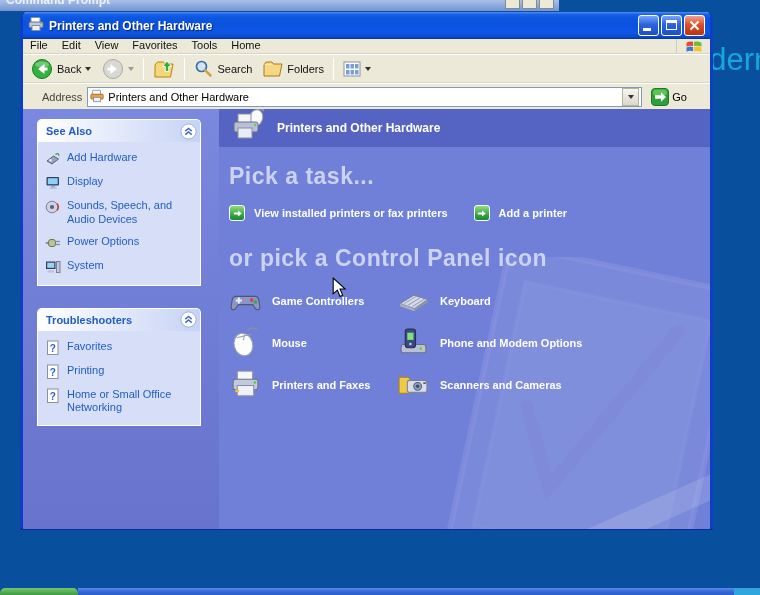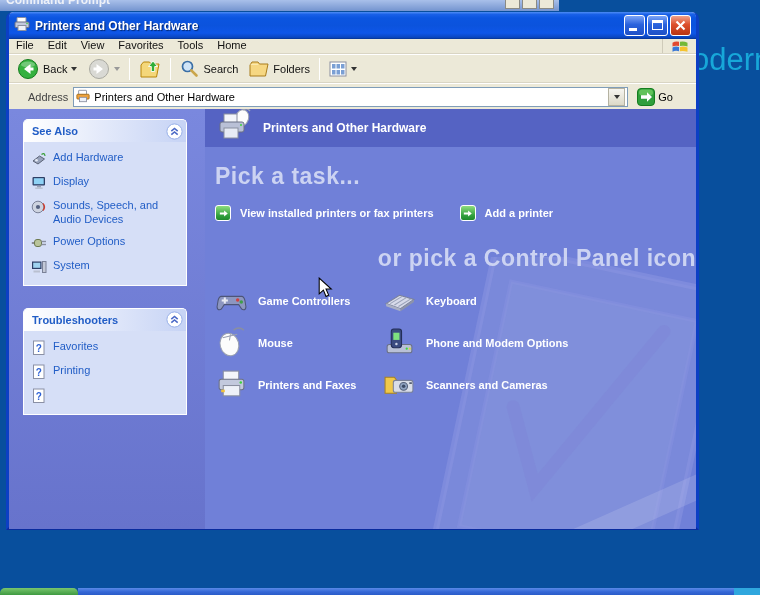--- a/index.html
+++ b/index.html
@@ -10,21 +10,21 @@
   
   .wallpaper-text{position:absolute;left:692px;top:42px;font-size:31px;color:#17a7d9;z-index:1;white-space:nowrap;}
 
   
   .bgwin{position:absolute;left:0;top:0;width:559px;height:11px;z-index:3;overflow:hidden;
     background:linear-gradient(180deg,#a9c0ea,#7494cf);}
   .bgwin-title{position:absolute;left:6px;top:-7px;font-size:12px;font-weight:bold;color:#eef1f8;}
   .bgwin-btn{position:absolute;top:-3px;width:15px;height:12px;background:#ece9d8;border:1px solid #8a8a84;}
 
   
-  .window{position:absolute;left:6px;top:12px;width:693px;height:518px;z-index:10;
+  .window{position:absolute;left:20px;top:12px;width:693px;height:518px;z-index:10;
     border-left:3px solid #0c3fc4;border-right:3px solid #0c3fc4;border-bottom:3px solid #092b9e;
     border-radius:7px 7px 0 0;background:#ece9d8;}
   .titlebar{height:27px;border-radius:5px 5px 0 0;display:flex;align-items:center;gap:5px;padding:0 5px;
     background:linear-gradient(180deg,#4e8df5 0%,#1961e8 9%,#0b55e0 22%,#0b53dd 50%,#0e56e8 78%,#0a46c0 94%,#06338f 100%);}
   .title-text{color:#fff;font-weight:bold;font-size:12px;text-shadow:1px 1px 1px #00256e;}
   .win-btns{margin-left:auto;display:flex;gap:2px;}
   .win-btn{width:21px;height:21px;border:1px solid #fff;border-radius:3px;position:relative;
     background:linear-gradient(180deg,#7ba4f7,#2a63dd 45%,#1e50c6);}
   .win-btn.close{background:linear-gradient(180deg,#f0a28b,#dd4f2b 45%,#b93413);}
   .glyph-min{position:absolute;left:4px;bottom:4px;width:8px;height:3px;background:#fff;}
@@ -307,20 +307,21 @@
                 <rect x="2.5" y="1" width="10.5" height="13.5" fill="#fff" stroke="#8a90a5"></rect>
                 <text x="7.8" y="11.5" font-size="10" fill="#2b5fd4" font-weight="bold" text-anchor="middle" font-family="Liberation Sans,sans-serif">?</text>
               </svg>
               <span>Printing</span>
             </div>
             <div class="panel-item">
               <svg class="ic" viewBox="0 0 16 16">
                 <rect x="2.5" y="1" width="10.5" height="13.5" fill="#fff" stroke="#8a90a5"></rect>
                 <text x="7.8" y="11.5" font-size="10" fill="#2b5fd4" font-weight="bold" text-anchor="middle" font-family="Liberation Sans,sans-serif">?</text>
               </svg>
+              <span>Home or Small Office Networking</span>
             </div>
           </div>
         </div>
       </div>
 
       <div class="content">
         <div class="content-header">
           <span>
             <svg width="36" height="36" viewBox="0 0 36 36">
               <ellipse cx="27" cy="10" rx="6.5" ry="8.5" fill="#fdfdfd" stroke="#9aa0b0" transform="rotate(18 27 10)"></ellipse>
@@ -366,21 +367,21 @@
                     <path d="M3 7.3 h7 V4 l6 5 -6 5 V10.7 H3 Z" fill="#fff"></path>
                   </svg>
               </span>
               <span>Add a printer</span>
             </div>
             <svg class="cursor" width="15" height="21" viewBox="0 0 14 20">
               <path d="M1 1 L1 16 L5 12.5 L7.5 18.5 L10 17.3 L7.5 11.5 L12.5 11.5 Z" fill="#fff" stroke="#000"></path>
             </svg>
           </div>
 
-          <div class="big-heading" style="margin-top:24px;text-align:right;">or pick a Control Panel icon</div>
+          <div class="big-heading" style="margin-top:24px;">or pick a Control Panel icon</div>
 
           <div class="cp-grid">
             <div class="cp-item">
               <svg class="ic" viewBox="0 0 32 32">
                 <path d="M6 12 Q4 12 3 16 L2 22 Q2 25 4.5 25 Q6 25 7 23 L9 20 H23 L25 23 Q26 25 27.5 25 Q30 25 30 22 L29 16 Q28 12 26 12 Z" fill="#8c96c0" stroke="#4d5578"></path>
                 <circle cx="22" cy="15.5" r="1.7" fill="#d04040"></circle>
                   <circle cx="25.5" cy="17.5" r="1.7" fill="#3f9e4a"></circle>
                 <rect x="6.5" y="15" width="6" height="2" fill="#e8eaf2"></rect>
                   <rect x="8.5" y="13" width="2" height="6" fill="#e8eaf2"></rect>
               </svg>

